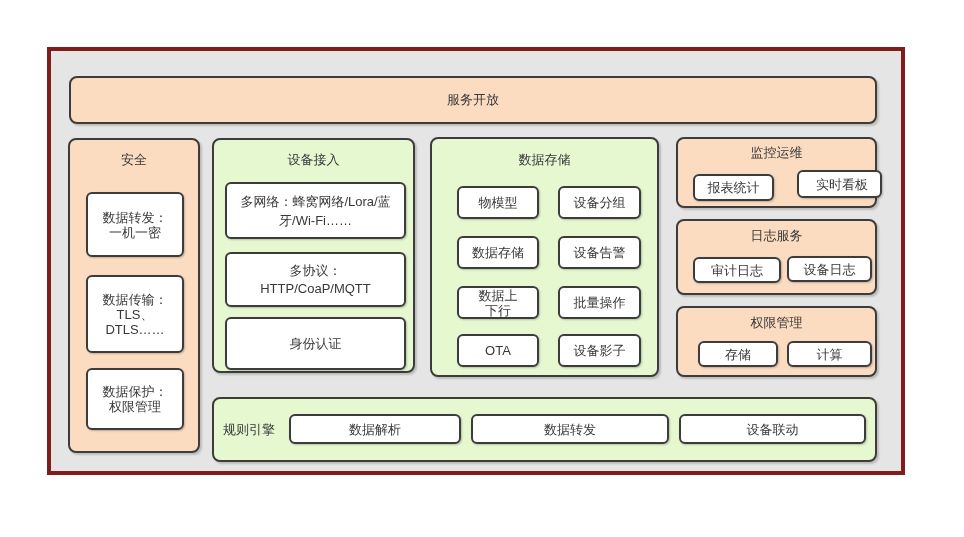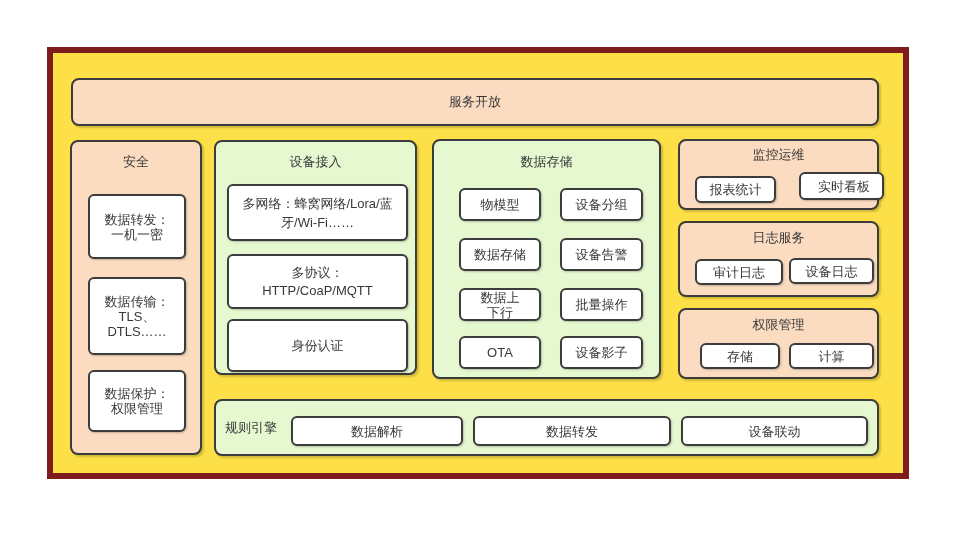--- a/index.html
+++ b/index.html
@@ -15,22 +15,22 @@
     height: 537px;
     background: #ffffff;
     overflow: hidden;
   }
   .outer {
     position: absolute;
     left: 47px;
     top: 47px;
     width: 850px;
     height: 420px;
-    border: 6px solid #7f1d1d;
-    background: #fde047;
+    border: 4px solid #7f1d1d;
+    background: #e5e5e5;
   }
   .panel {
     position: absolute;
     border: 2px solid #3c3c3c;
     border-radius: 8px;
     box-sizing: border-box;
     box-shadow: 2px 2px 2px rgba(0,0,0,0.18);
   }
   .peach { background: #fbdcc0; }
   .green { background: #e5f8d0; }
@@ -132,21 +132,21 @@
       <div class="wbox" style="left:15px; top:36px; width:88px; height:26px;">审计日志</div>
       <div class="wbox" style="left:109px; top:35px; width:85px; height:26px;">设备日志</div>
     </div>
 
     <div class="panel peach" style="left:625px; top:255px; width:201px; height:71px;">
       <div class="panel-title" style="top:6px;">权限管理</div>
       <div class="wbox" style="left:20px; top:33px; width:80px; height:26px;">存储</div>
       <div class="wbox" style="left:109px; top:33px; width:85px; height:26px;">计算</div>
     </div>
 
-    <div class="panel green" style="left:161px; top:346px; width:665px; height:57px;">
+    <div class="panel green" style="left:161px; top:346px; width:665px; height:65px;">
       <div class="rules-label">规则引擎</div>
       <div class="wbox" style="left:75px; top:15px; width:172px; height:30px;">数据解析</div>
       <div class="wbox" style="left:465px; top:15px; width:187px; height:30px;">设备联动</div>
       <div class="wbox" style="left:257px; top:15px; width:198px; height:30px;">数据转发</div>
     </div>
 
   </div>
 </div>
 
 </body></html>

